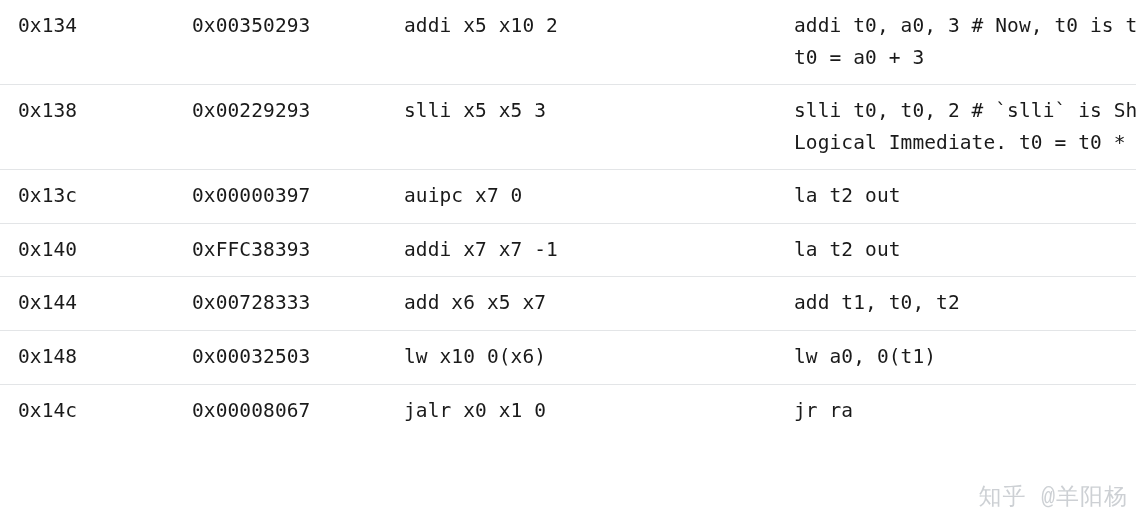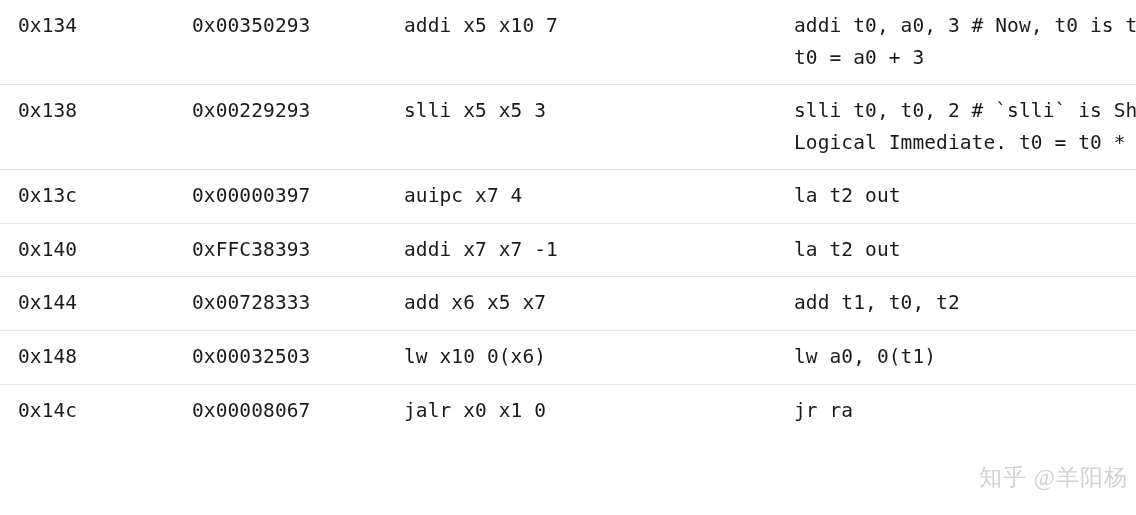--- a/index.html
+++ b/index.html
@@ -50,53 +50,53 @@
   .col-asm   { width: 460px; padding-left: 22px !important; }
 
   
   tr[data-rowheight="tall1"] td { padding-bottom: 12px; }
   tr[data-rowheight="tall2"] td { padding-bottom: 12px; }
 
   
   #watermark {
     position: absolute;
     right: 8px;
-    bottom: 26px;
-    font-family: Liberation Serif, serif;
+    bottom: 5px;
+    font-family: Liberation Mono, monospace;
     font-size: 23px;
     line-height: 1;
     color: #c9cdd1;
     opacity: 0.92;
     letter-spacing: 1px;
     pointer-events: none;
     user-select: none;
     white-space: nowrap;
   }
 </style>
 </head>
 <body>
 
 <table id="disasm-table">
   <tbody>
       <tr data-rowheight="tall1">
         <td class="col-addr">0x134</td>
         <td class="col-word">0x00350293</td>
-        <td class="col-instr">addi x5 x10 7</td>
+        <td class="col-instr">addi x5 x10 2</td>
         <td class="col-asm">addi t0, a0, 3 # Now, t0 is the index. t0 = a0 + 3</td>
       </tr>
       <tr data-rowheight="tall2">
         <td class="col-addr">0x138</td>
         <td class="col-word">0x00229293</td>
         <td class="col-instr">slli x5 x5 3</td>
         <td class="col-asm">slli t0, t0, 2 # `slli` is Shift Left Logical Immediate. t0 = t0 * 4</td>
       </tr>
       <tr data-rowheight="short">
         <td class="col-addr">0x13c</td>
         <td class="col-word">0x00000397</td>
-        <td class="col-instr">auipc x7 4</td>
+        <td class="col-instr">auipc x7 0</td>
         <td class="col-asm">la t2 out</td>
       </tr>
       <tr data-rowheight="short">
         <td class="col-addr">0x140</td>
         <td class="col-word">0xFFC38393</td>
         <td class="col-instr">addi x7 x7 -1</td>
         <td class="col-asm">la t2 out</td>
       </tr>
       <tr data-rowheight="short">
         <td class="col-addr">0x144</td>

